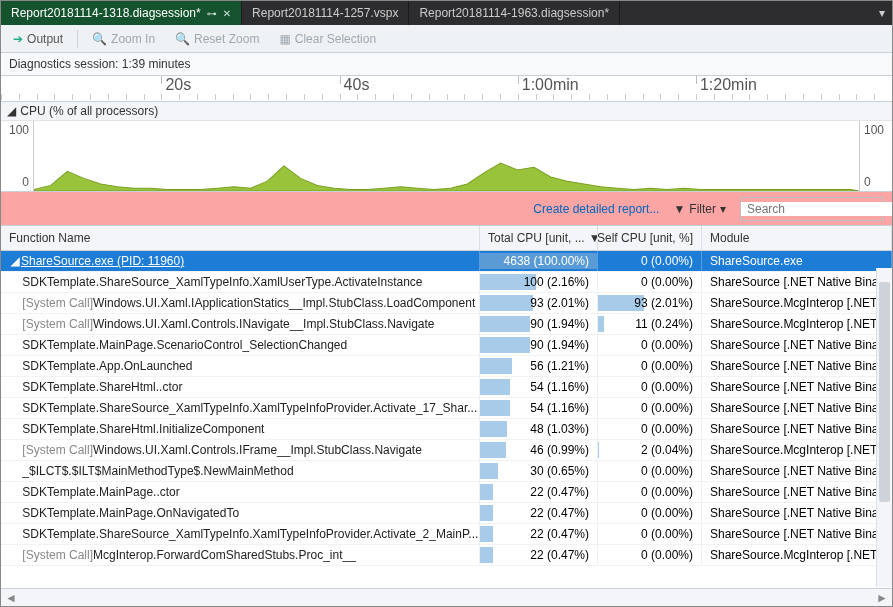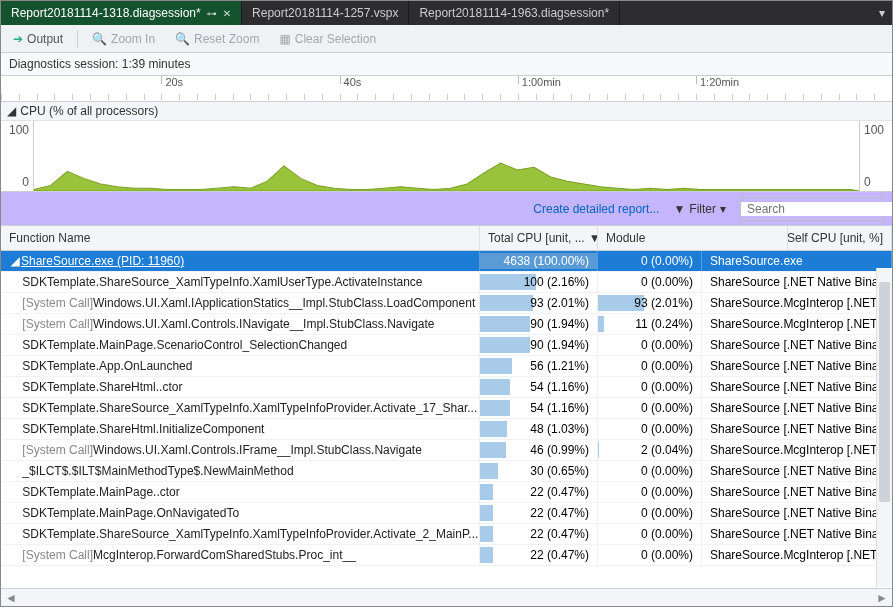--- a/index.html
+++ b/index.html
@@ -13,33 +13,33 @@
 .tab-bar .menu-drop { width: 20px; display: flex; align-items: center; justify-content: center; color: #ccc; }
 
 .toolbar { background: #eef2f5; border-bottom: 1px solid #c8d0d8; height: 28px; display: flex; align-items: center; padding: 0 6px; gap: 8px; color: #555; }
 .toolbar .btn { display: flex; align-items: center; gap: 4px; padding: 2px 6px; cursor: pointer; }
 .toolbar .btn.disabled { color: #a0a8b0; }
 .toolbar .sep { width: 1px; height: 18px; background: #c8d0d8; }
 
 .session-bar { background: #f8f9fb; border-bottom: 1px solid #c8d0d8; padding: 4px 8px; color: #333; }
 
 .timeline { background: #fff; border-bottom: 1px solid #c8d0d8; position: relative; height: 26px; }
-.timeline .tick { position: absolute; top: 0; font-size: 11px; color: #555; border-left: 1px solid #bbb; height: 8px; padding-left: 3px; }
+.timeline .tick { position: absolute; top: 0; font-size: 16px; color: #555; border-left: 1px solid #bbb; height: 8px; padding-left: 3px; }
 .timeline .minor { position: absolute; top: 18px; width: 1px; height: 6px; background: #ccc; }
 
 .chart-section { border-bottom: 1px solid #c8d0d8; }
 .chart-header { background: #f3f5f8; padding: 2px 6px; color: #333; display: flex; align-items: center; gap: 4px; border-bottom: 1px solid #e0e4e8; }
 .chart-area { position: relative; height: 70px; display: flex; }
 .y-axis-left, .y-axis-right { width: 32px; display: flex; flex-direction: column; justify-content: space-between; padding: 2px 4px; color: #555; font-size: 11px; }
 .y-axis-left { text-align: right; }
 .y-axis-right { text-align: left; }
 .plot { flex: 1; position: relative; border-left: 1px solid #ccc; border-right: 1px solid #ccc; }
 .plot svg { position: absolute; inset: 0; width: 100%; height: 100%; }
 
-.mid-toolbar { background: #c4b5fd; border-bottom: 1px solid #c8d0d8; height: 34px; display: flex; align-items: center; justify-content: flex-end; padding: 0 8px; gap: 14px; }
+.mid-toolbar { background: #fca5a5; border-bottom: 1px solid #c8d0d8; height: 34px; display: flex; align-items: center; justify-content: flex-end; padding: 0 8px; gap: 14px; }
 .link { color: #0066c0; cursor: pointer; }
 .filter-btn { display: flex; align-items: center; gap: 4px; color: #333; cursor: pointer; }
 .search-box { display: flex; align-items: center; border: 1px solid #b8c0c8; height: 24px; width: 144px; }
 .search-box input { border: none; outline: none; flex: 1; padding: 0 6px; font-size: 12px; }
 .search-box .mag { padding: 0 6px; color: #555; border-left: 1px solid #dbe0e5; height: 100%; display: flex; align-items: center; }
 
 .grid-header { display: flex; background: #f3f5f8; border-bottom: 1px solid #c8d0d8; color: #333; }
 .grid-header .col { padding: 5px 8px; border-right: 1px solid #dbe0e5; overflow: hidden; text-overflow: ellipsis; white-space: nowrap; display: flex; align-items: center; gap: 4px; }
 .col-fn { flex: 1 1 470px; text-align: center; }
 .col-total { width: 118px; text-align: right; }
@@ -196,22 +196,22 @@
     <div class="mag">🔍</div>
   </div>
 </div>
 
 <div class="grid-header">
   <div class="col col-fn">Function Name</div>
   <div class="col col-total">
     <span>Total CPU [unit, ...</span>
       <span>▼</span>
   </div>
+  <div class="col col-self">Self CPU [unit, %]</div>
   <div class="col col-mod">Module</div>
-  <div class="col col-self">Self CPU [unit, %]</div>
 </div>
 
 <div class="grid-body" id="grid-body">
     <div class="row selected">
       <div class="col col-fn">
         <span class="expander">◢</span>
         <span class="fn-text">ShareSource.exe (PID: 11960)</span>
       </div>
       <div class="col col-total cell-bar">
         <div class="bar-fill" style="width:100%"></div>

